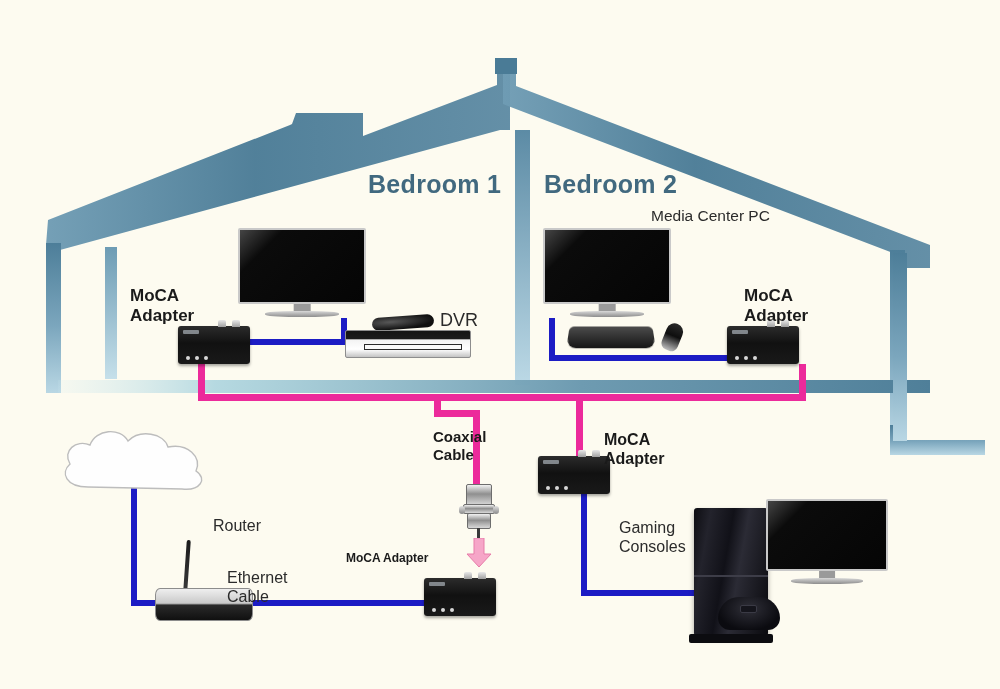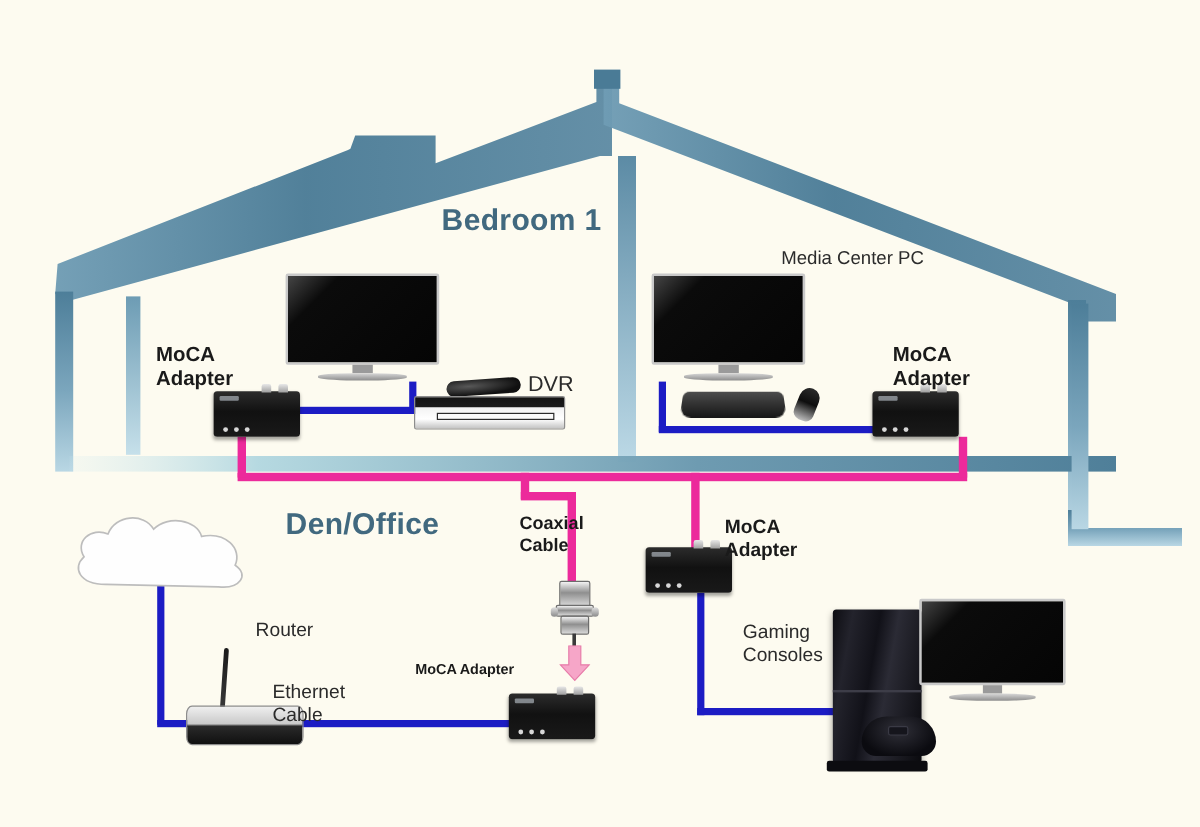--- a/index.html
+++ b/index.html
@@ -191,21 +191,21 @@
   <div class="abs eth" style="left:131px;top:482px;width:6px;height:122px;"></div>
   <div class="abs eth" style="left:131px;top:600px;width:34px;height:6px;"></div>
 
   <div class="abs eth" style="left:238px;top:600px;width:194px;height:6px;"></div>
 
   <div class="abs eth" style="left:581px;top:494px;width:6px;height:102px;"></div>
   <div class="abs eth" style="left:581px;top:590px;width:116px;height:6px;"></div>
 
 
   <div id="lbl-bed1" class="abs room">Bedroom 1</div>
-  <div id="lbl-den" class="abs room">Den/Office</div>
+  <div id="lbl-bed2" class="abs room">Bedroom 2</div>
 
   <div class="tv" style="left:238px;top:228px;width:128px;height:76px;">
     <div class="screen"></div>
     <div class="neck" style="top:76px;"></div>
     <div class="base" style="top:83px;width:74px;"></div>
   </div>
 
   <div id="dvr-remote" class="abs"></div>
   <div id="dvr" class="abs">
     <div class="slot"></div>

